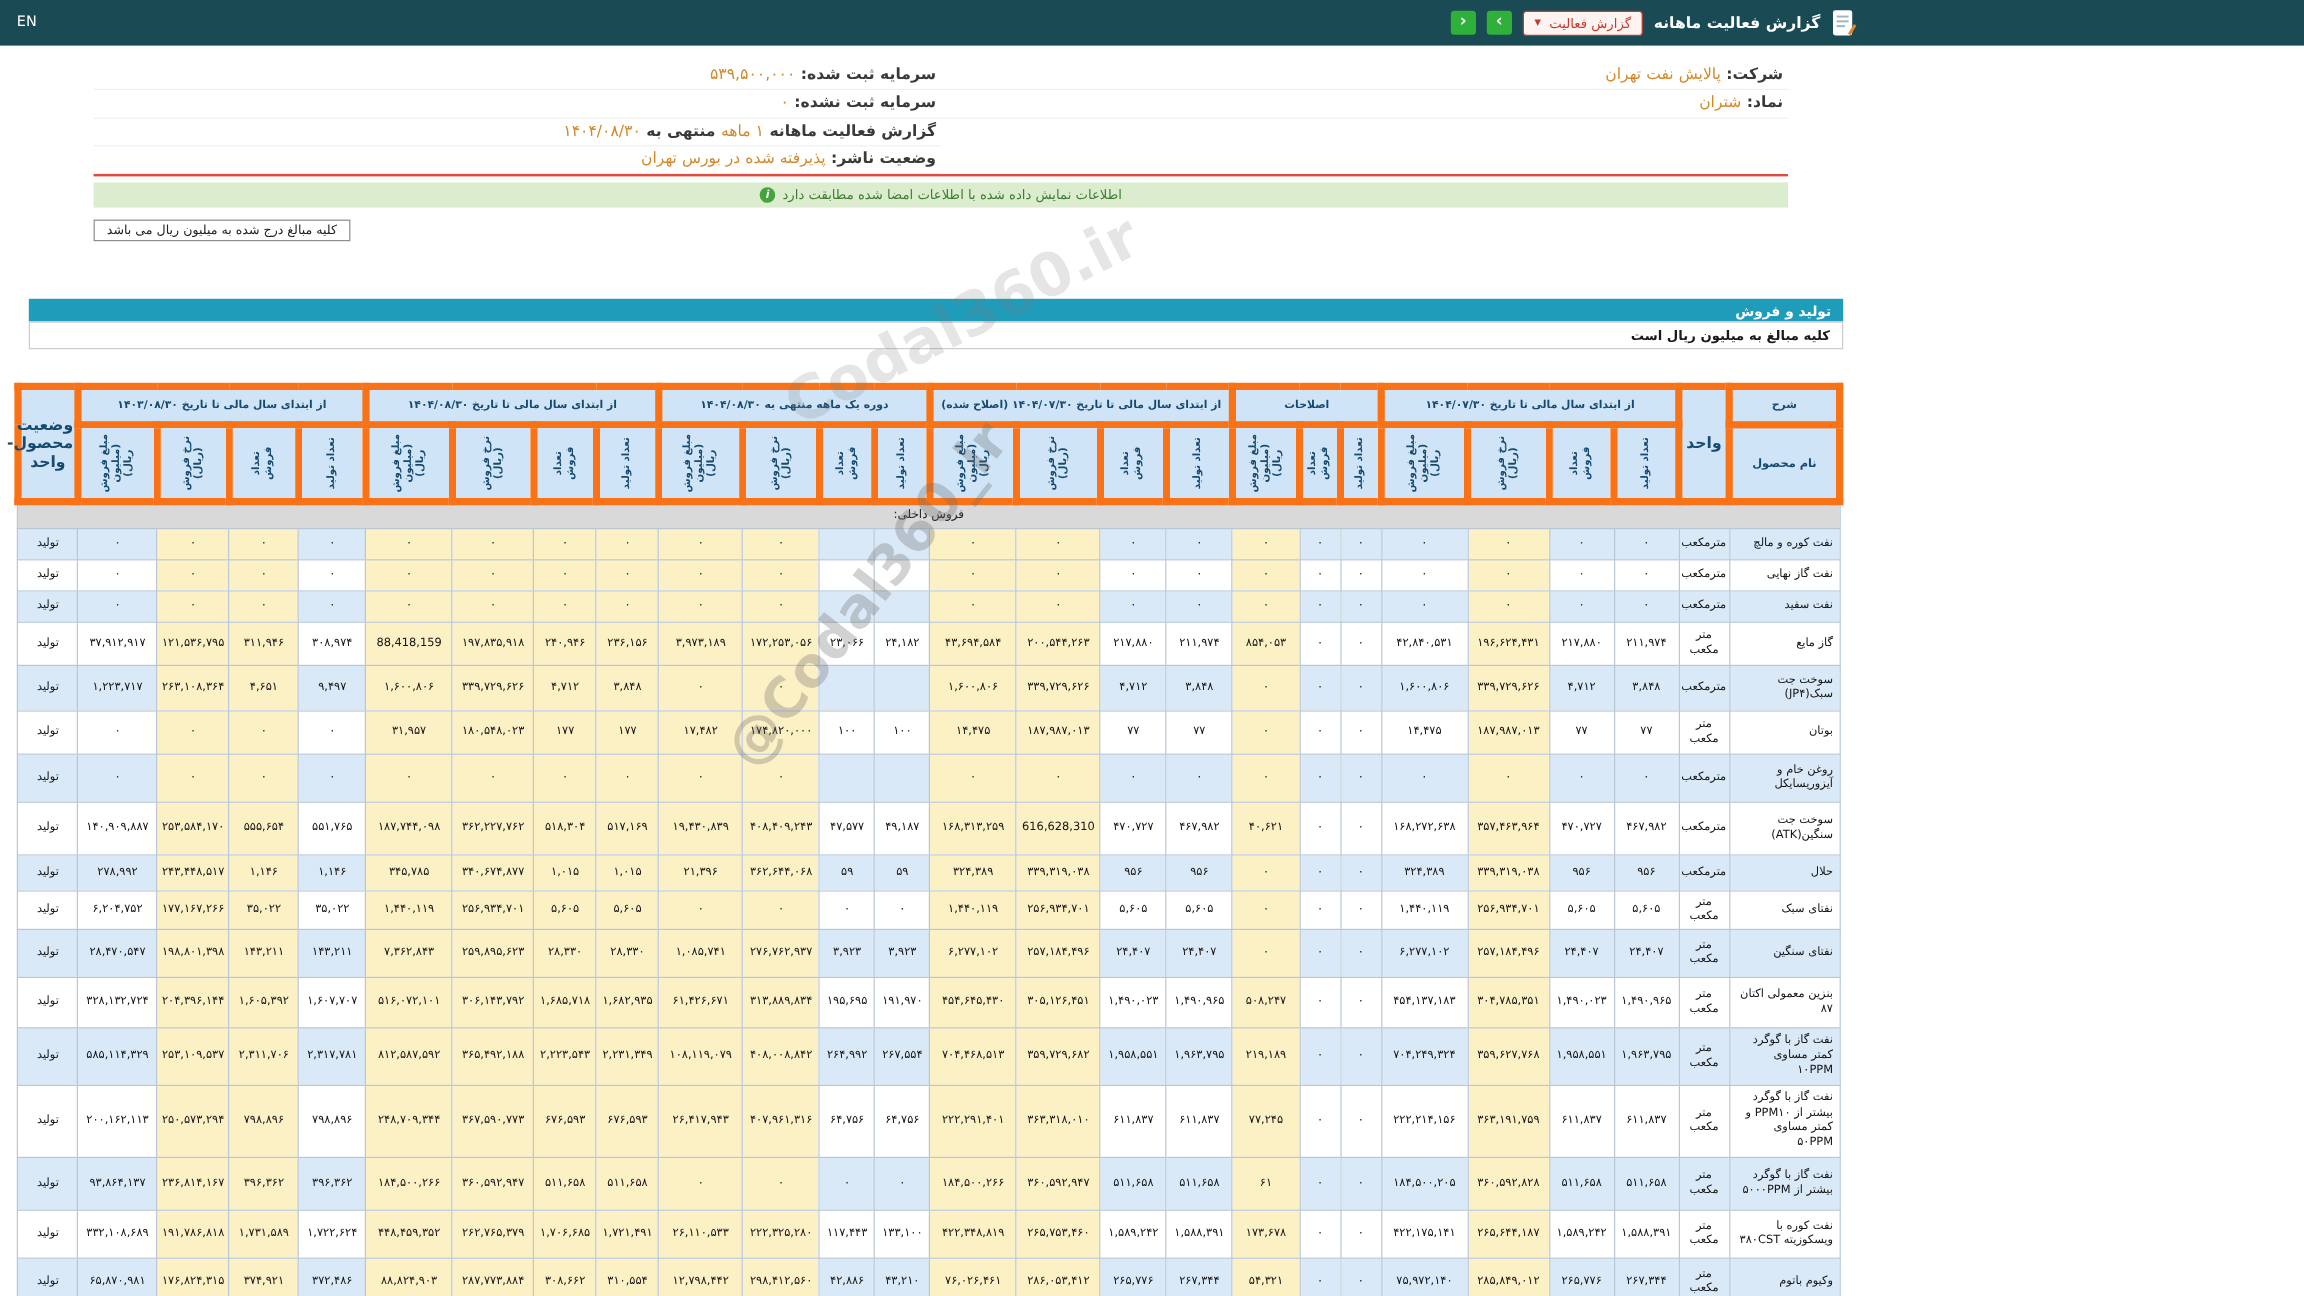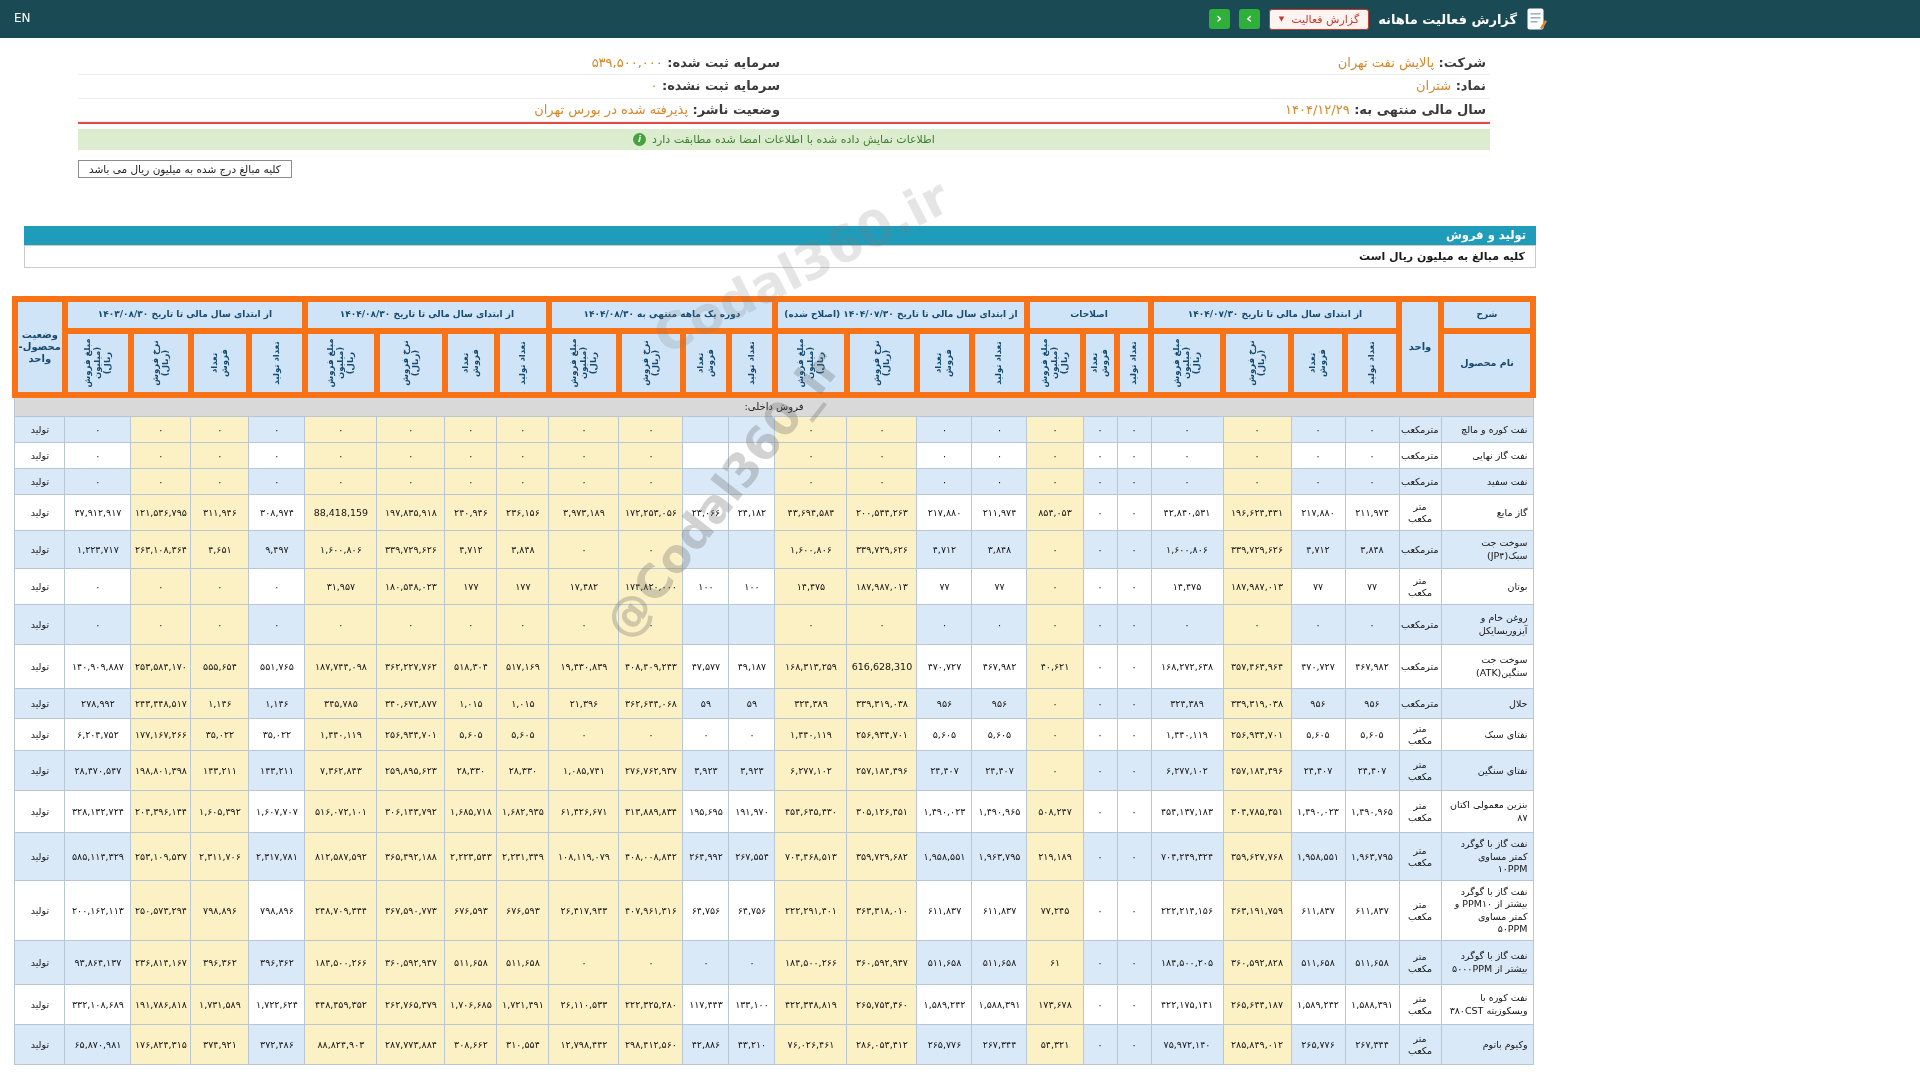--- a/index.html
+++ b/index.html
@@ -34,21 +34,21 @@
   
   .section-wrap{width:1512px;margin:48px auto 0 24px;}
   .sec-bar{height:19px;background:#1f9cba;color:#fff;font-weight:bold;font-size:11.5px;
     padding:0 10px;display:flex;align-items:center;}
   .amounts-row{border:1px solid #cbcbcb;background:#fff;font-size:11px;font-weight:bold;
     color:#1a1a1a;padding:4px 10px;}
   .table-wrap{margin-top:28px;position:relative;}
   table{width:100%;border-collapse:collapse;table-layout:fixed;}
   th{background:#cfe4f6;color:#174a70;border:6px solid #f97316;font-weight:bold;vertical-align:middle;text-align:center;}
   .gh{font-size:9px;line-height:1.2;padding:2px 1px;height:22px;}
-  .unit-h,.status-h{font-size:10px;line-height:1.2;}
+  .unit-h,.status-h{font-size:13px;line-height:1.2;}
   .sh{height:56px;}
   .name-h{font-size:9.5px;}
   .vh{position:relative;}
   .rot{position:absolute;left:50%;top:50%;width:50px;transform:translate(-50%,-50%) rotate(-90deg);
     font-size:8.5px;line-height:1.15;text-align:center;}
   td{border:1px solid #b9c7d5;font-size:9.5px;padding:2px;text-align:center;color:#141414;overflow:hidden;line-height:1.25;}
   td.name{text-align:right;padding:2px 5px;line-height:1.3;}
   .section-row td{background:#d9d9d9;text-align:center;font-size:10px;padding:3px 8px;color:#222;}
   .zw td{background:#fff;}
   .zb td{background:#dae9f8;}
@@ -81,25 +81,25 @@
     <button class="nav-btn">‹</button>
   </div>
   <span class="en">EN</span>
 </div>
 
 <div class="info-wrap">
   <div class="info-cols">
     <div class="info-col">
         <div class="info-row"><span class="lbl">شرکت: </span><span class="val link">پالایش نفت تهران</span></div>
         <div class="info-row"><span class="lbl">نماد: </span><span class="val link">شتران</span></div>
-        <div class="info-row"><span class="lbl">سال مالی منتهی به: </span><span class="val">۱۴۰۴/۱۲/۲۹</span></div>
       </div>
     <div class="info-col">
         <div class="info-row"><span class="lbl">سرمایه ثبت شده: </span><span class="val">۵۳۹,۵۰۰,۰۰۰</span></div>
         <div class="info-row"><span class="lbl">سرمایه ثبت نشده: </span><span class="val">۰</span></div>
+        <div class="info-row"><span class="lbl">گزارش فعالیت ماهانه </span><span class="val">۱ ماهه</span><span class="lbl"> منتهی به </span><span class="val">۱۴۰۴/۰۸/۳۰</span></div>
         <div class="info-row"><span class="lbl">وضعیت ناشر: </span><span class="val">پذیرفته شده در بورس تهران</span></div>
       </div>
   </div>
   <div class="red-line"></div>
   <div class="banner">
     <span>اطلاعات نمایش داده شده با اطلاعات امضا شده مطابقت دارد</span>
     <span class="info-icon">i</span>
   </div>
   <div class="note-box">کلیه مبالغ درج شده به میلیون ریال می باشد</div>
 </div>

